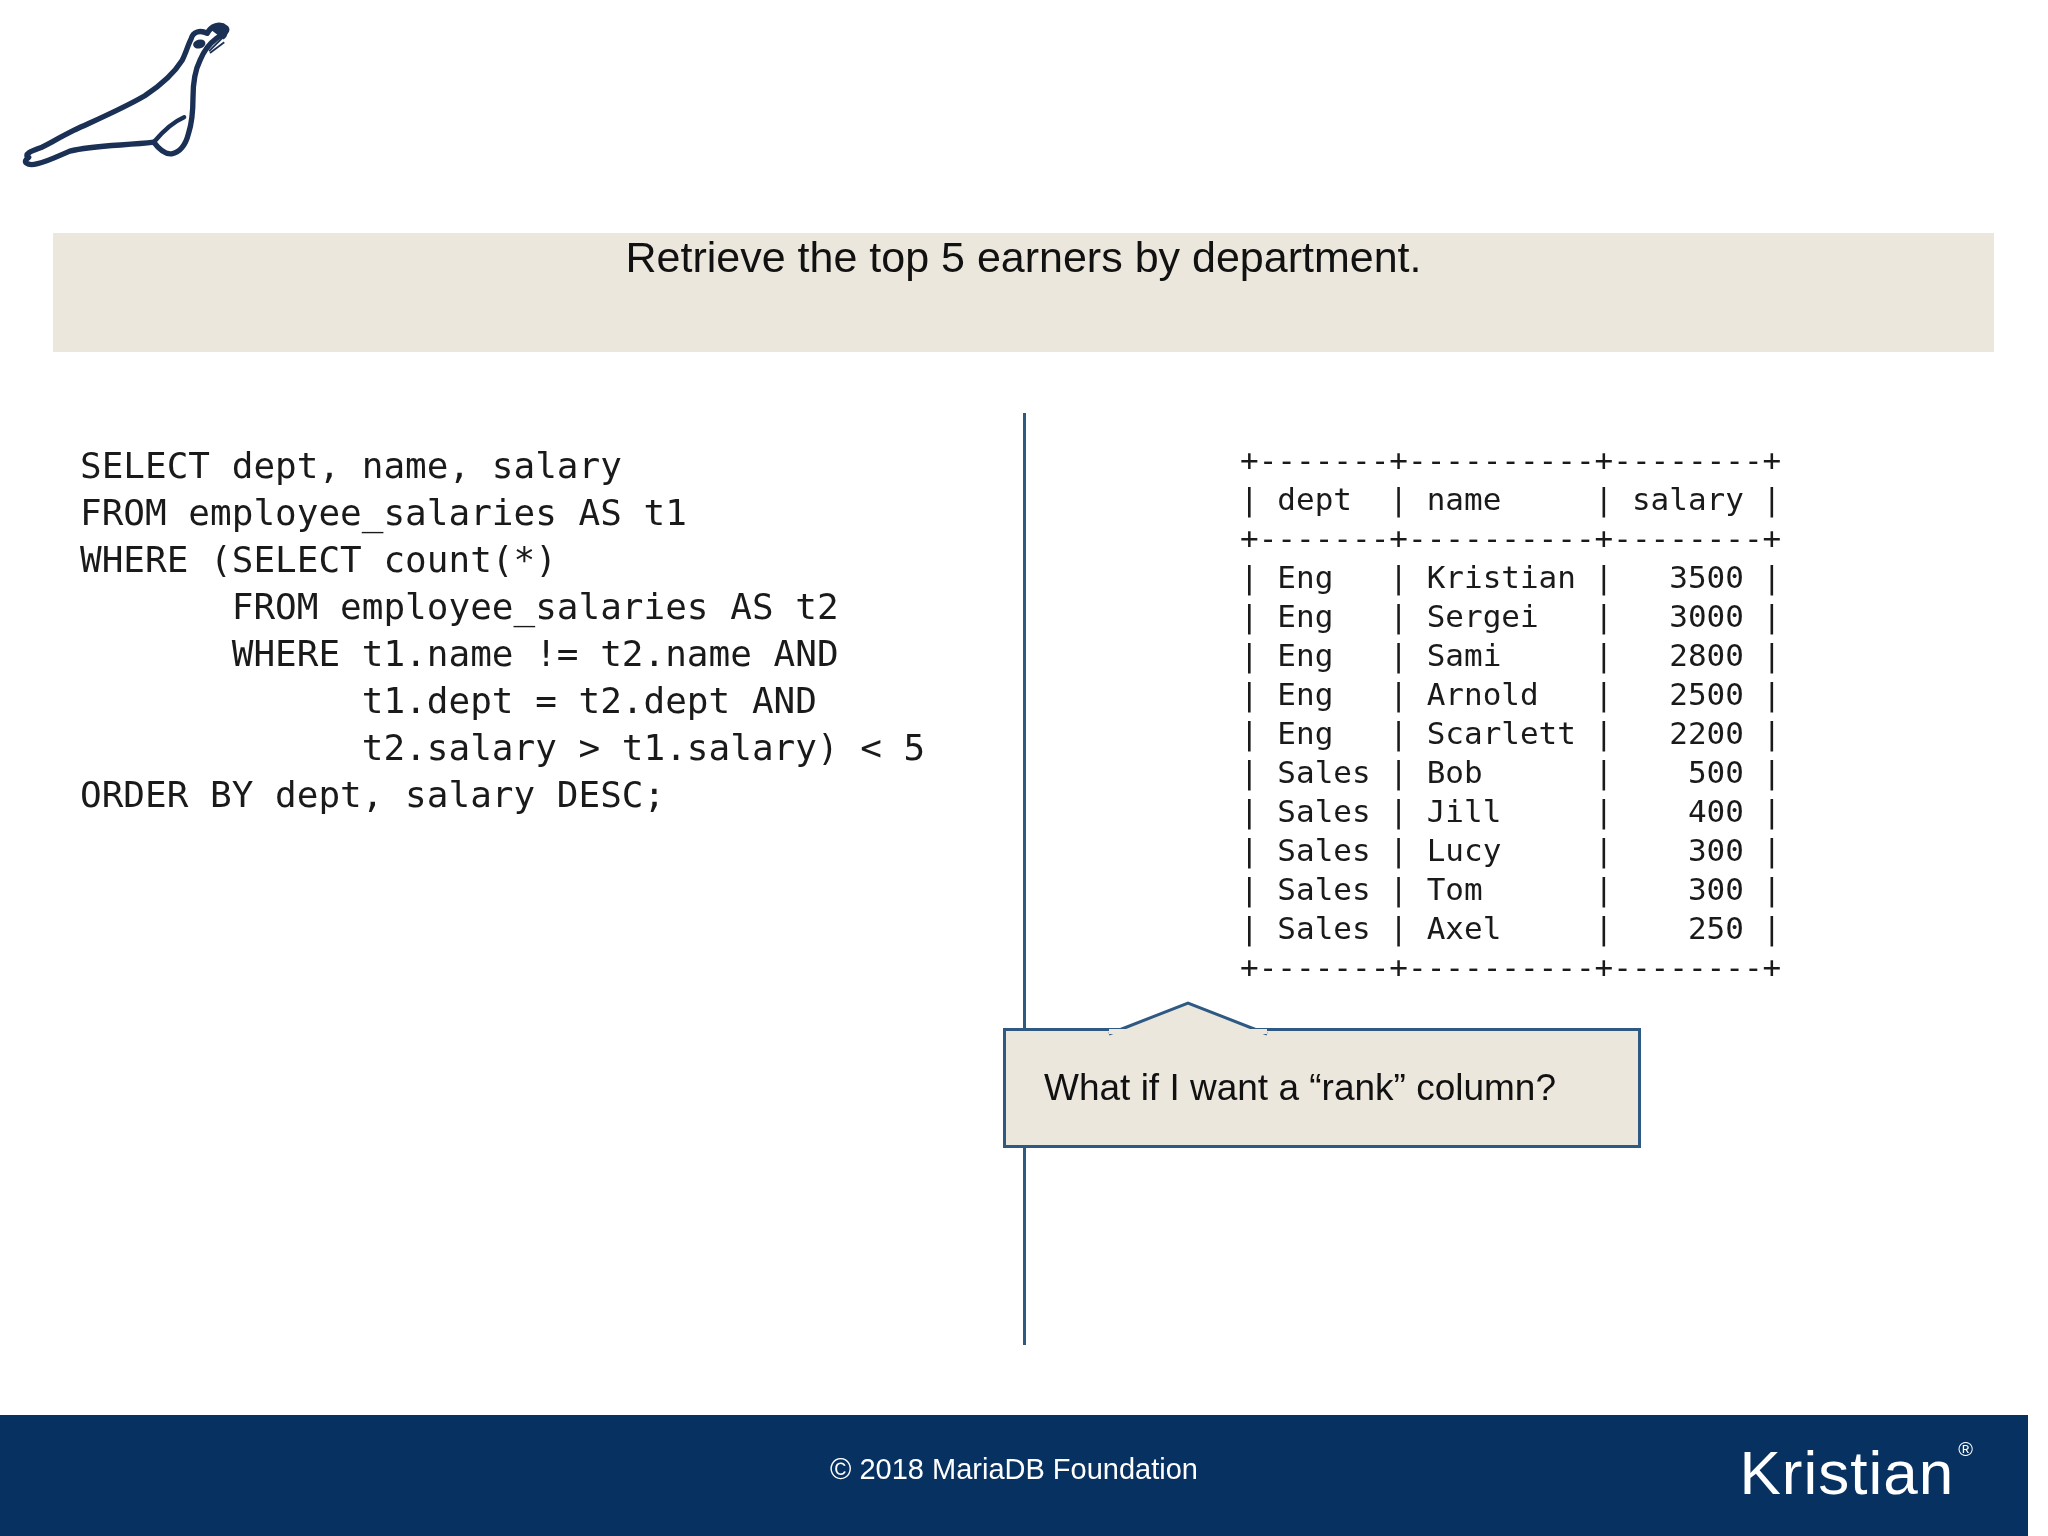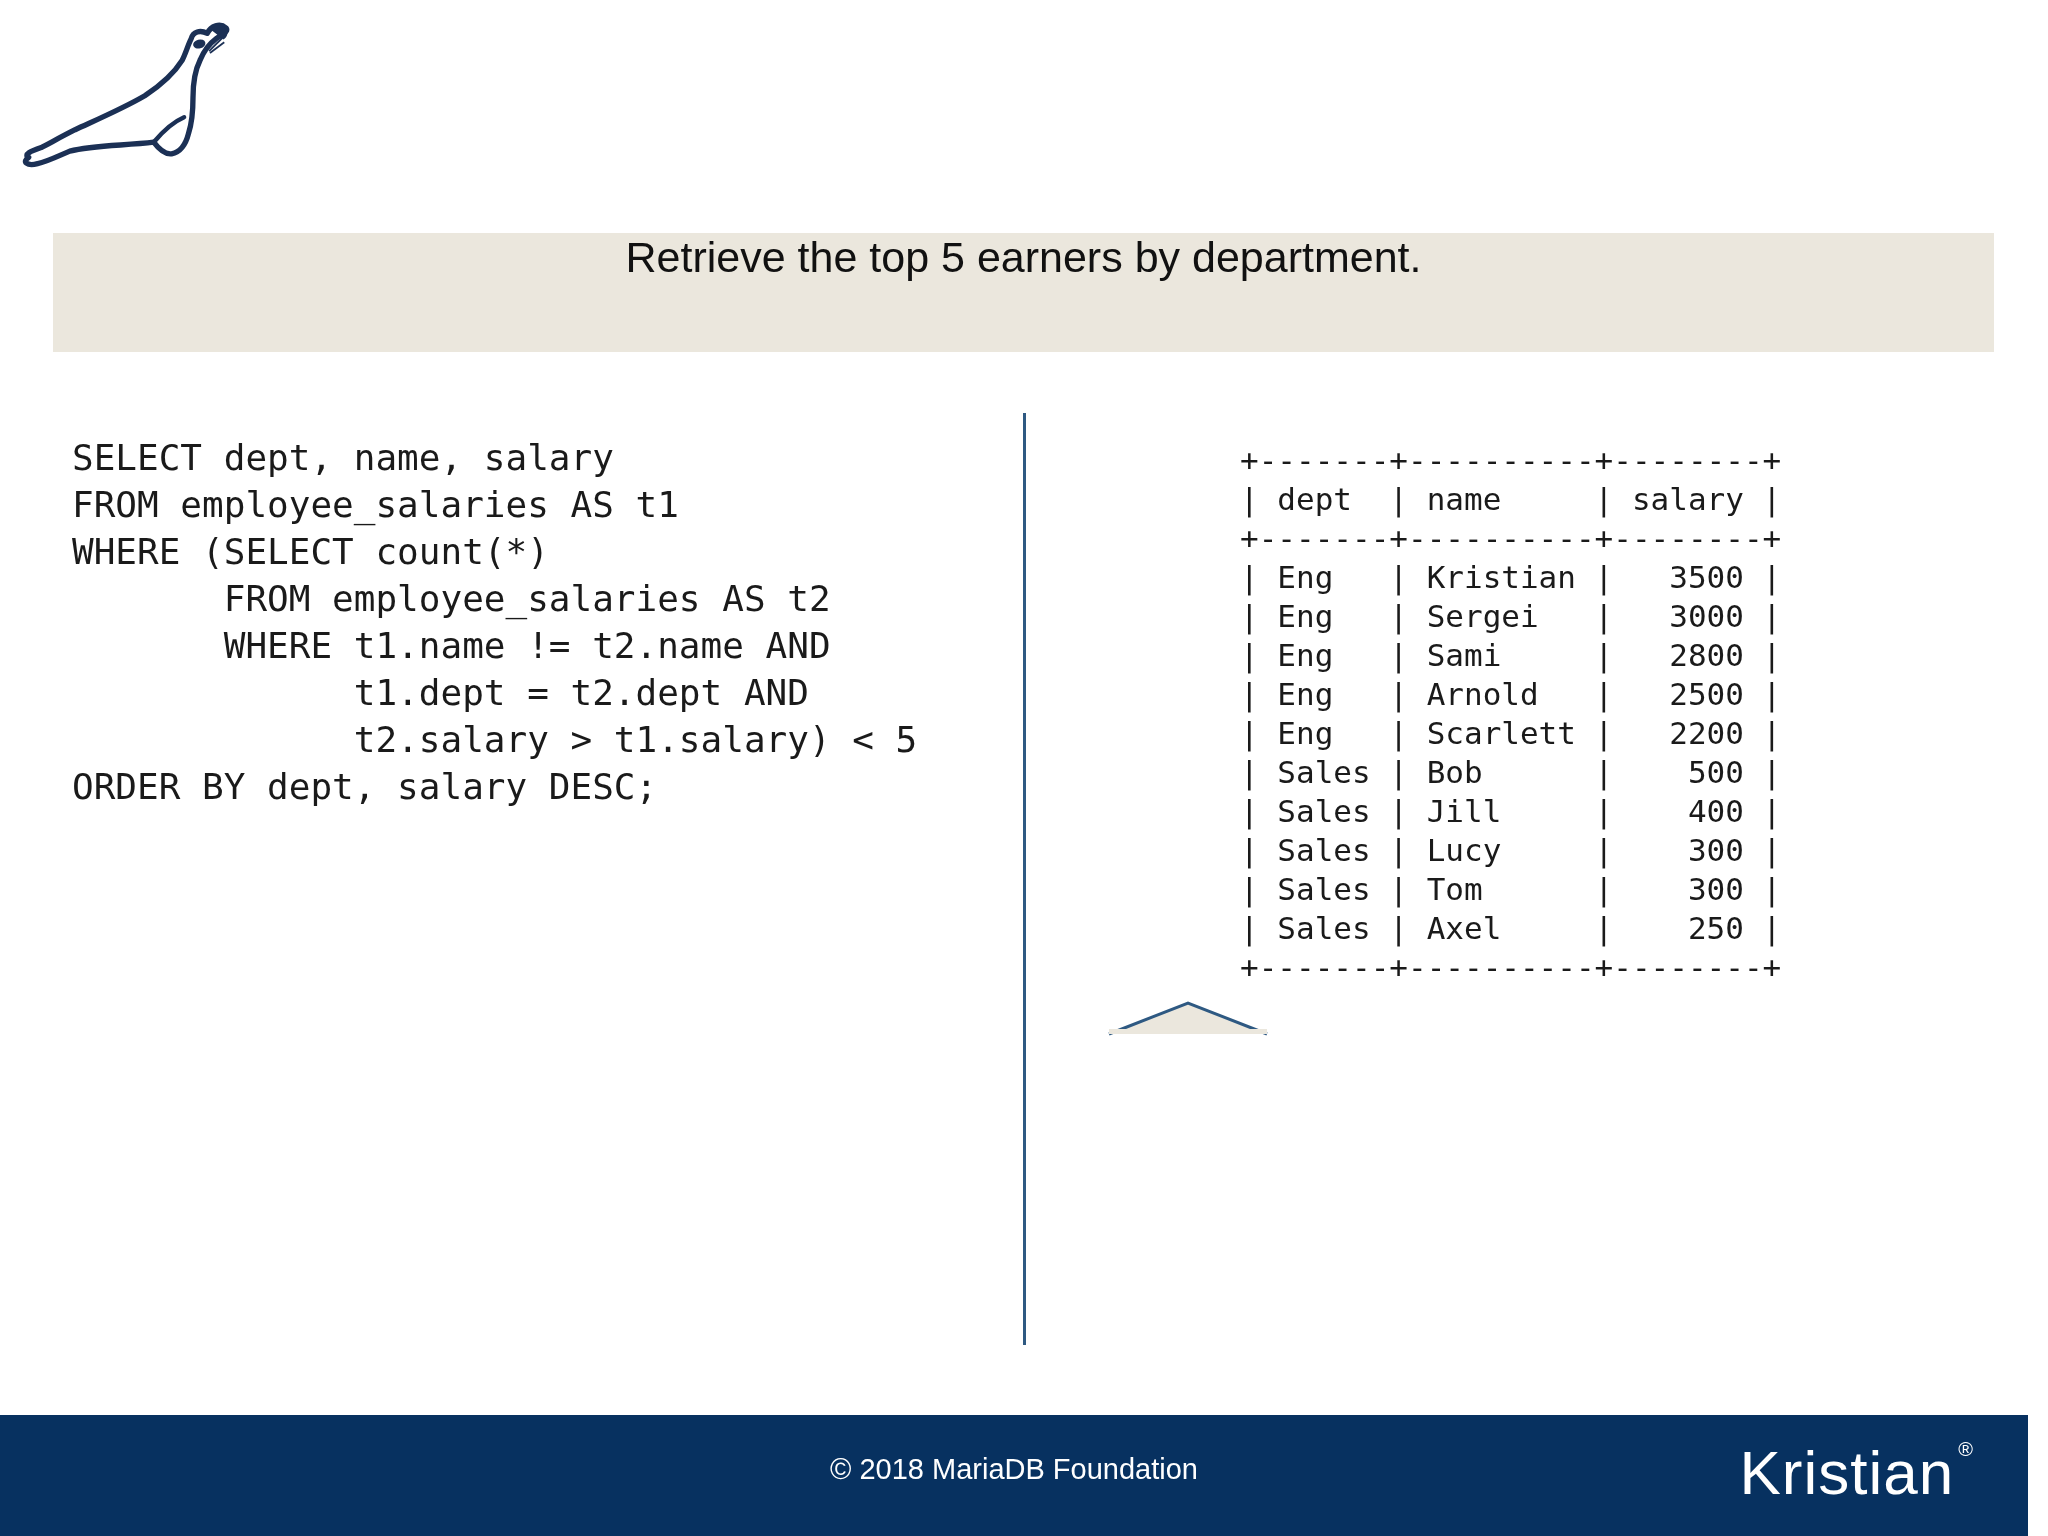--- a/index.html
+++ b/index.html
@@ -19,21 +19,21 @@
   }
   
   .banner{
     position:absolute;left:53px;top:233px;width:1941px;height:119px;
     background:#ebe7dd;
     display:flex;justify-content:center;
   }
   .banner span{font-size:43px;color:#111111;}
   
   .code{
-    position:absolute;left:72px;top:434px;margin:0;
+    position:absolute;left:72px;top:434px;margin:8px;
     font-family:"DejaVu Sans Mono", monospace;
     font-size:36px;line-height:47px;color:#1a1a1a;
     white-space:pre;
   }
   
   .vline{
     position:absolute;left:1023px;top:413px;width:3px;height:932px;
     background:#2e5982;z-index:1;
   }
   
@@ -131,20 +131,23 @@
 | Eng   | Sami     |   2800 |
 | Eng   | Arnold   |   2500 |
 | Eng   | Scarlett |   2200 |
 | Sales | Bob      |    500 |
 | Sales | Jill     |    400 |
 | Sales | Lucy     |    300 |
 | Sales | Tom      |    300 |
 | Sales | Axel     |    250 |
 +-------+----------+--------+</pre>
 
+  <div class="callout">
+    <span>What if I want a “rank” column?</span>
+  </div>
   <svg class="callout-pointer" viewBox="0 0 164 34" aria-hidden="true">
     <path d="M3,34 L82,3 L161,34" fill="#ebe7dd" stroke="#2e5982" stroke-width="3"></path>
     <rect x="3" y="29" width="158" height="5" fill="#ebe7dd"></rect>
   </svg>
 
   <div class="footer">
     <span class="copyright">© 2018 MariaDB Foundation</span>
     <span class="wordmark"><span>Kristian</span><sup>®</sup></span>
   </div>
 

